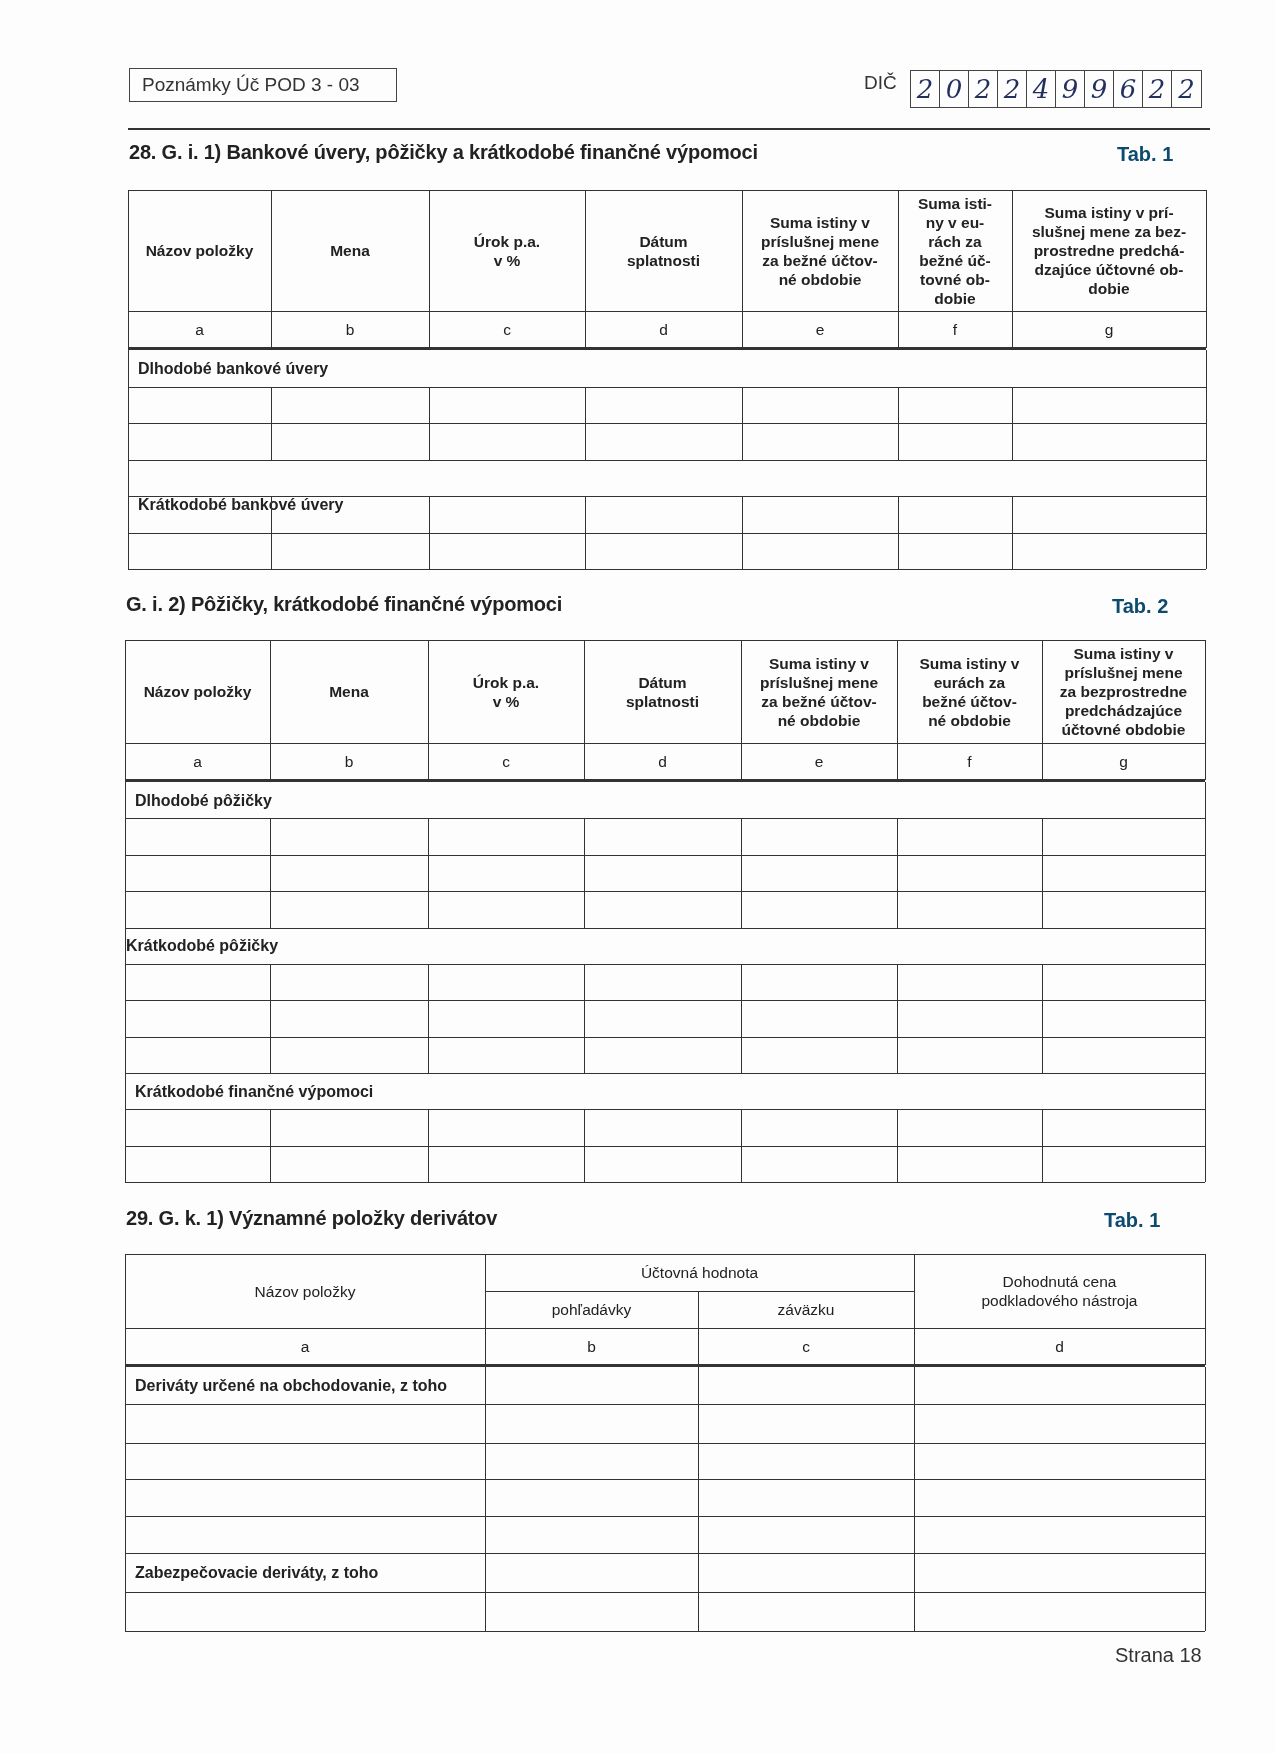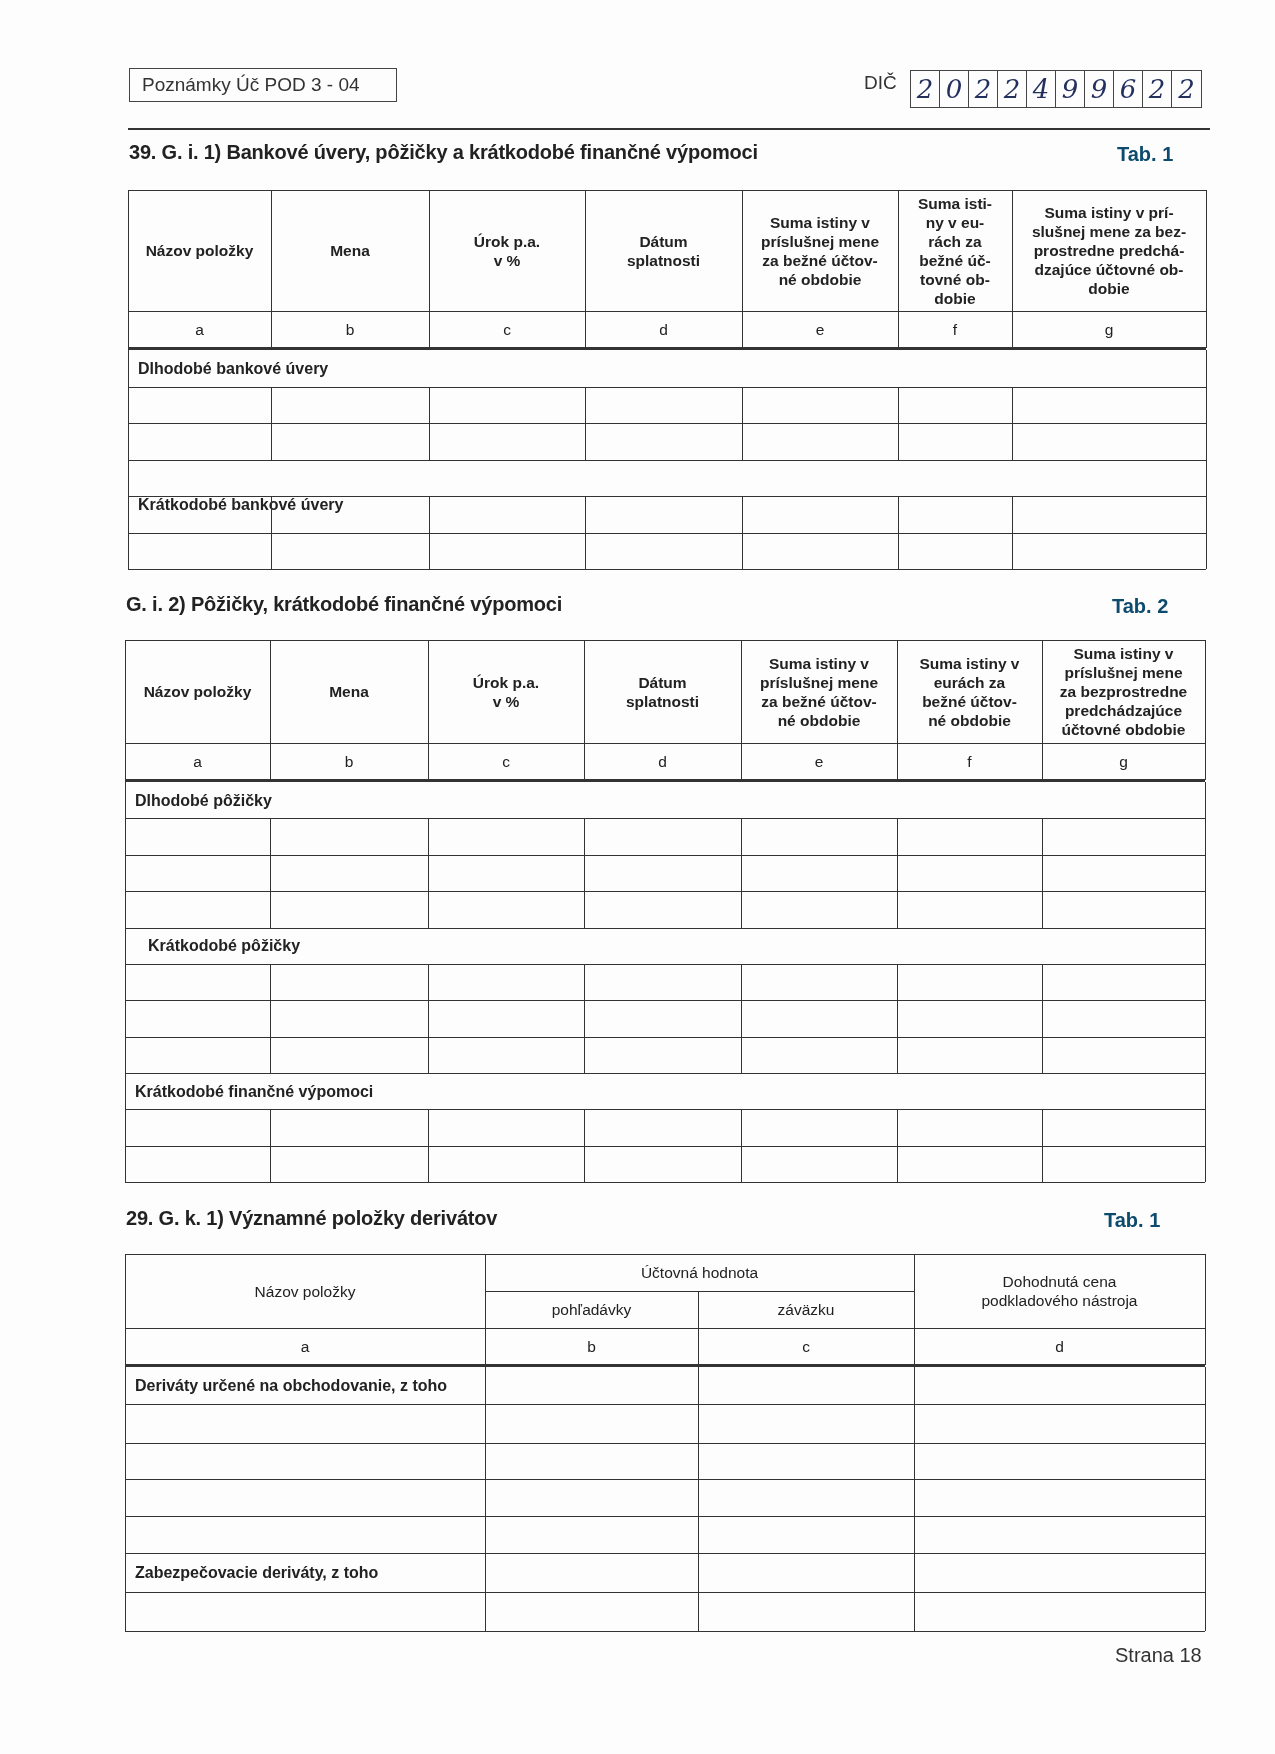--- a/index.html
+++ b/index.html
@@ -19,38 +19,38 @@
   .hl, .vl { position:absolute; background:#333; }
   .hl { height:1px; }
   .vl { width:1px; }
   .thick { height:3px !important; }
   .page-num { left:1115px; top:1644px; font-size:20px; color:#333; }
 </style>
 </head>
 <body>
 
 <div class="abs formbox">
-    <span>Poznámky Úč POD 3 - 04</span>
+    <span>Poznámky Úč POD 3 - 03</span>
   </div>
 <div class="abs dic-label">DIČ</div>
 <div class="abs dic-boxes" id="dic-boxes">
     <div class="dic-box">2</div>
     <div class="dic-box">0</div>
     <div class="dic-box">2</div>
     <div class="dic-box">2</div>
     <div class="dic-box">4</div>
     <div class="dic-box">9</div>
     <div class="dic-box">9</div>
     <div class="dic-box">6</div>
     <div class="dic-box">2</div>
     <div class="dic-box">2</div>
   </div>
 <div class="abs rule"></div>
 
-<div class="abs section-title" style="left:129px;top:141px;">39. G. i. 1) Bankové úvery, pôžičky a krátkodobé finančné výpomoci</div>
+<div class="abs section-title" style="left:129px;top:141px;">28. G. i. 1) Bankové úvery, pôžičky a krátkodobé finančné výpomoci</div>
 <div class="abs tab-label" style="left:1117px;top:143px;">Tab. 1</div>
 <div id="t1">
     <div class="cell hdr" style="left: 128px; top: 190px; width: 143px; height: 121px;">Názov položky</div>
     <div class="cell hdr" style="left: 271px; top: 190px; width: 158px; height: 121px;">Mena</div>
     <div class="cell hdr" style="left: 429px; top: 190px; width: 156px; height: 121px;">Úrok p.a.<br>v %</div>
     <div class="cell hdr" style="left: 585px; top: 190px; width: 157px; height: 121px;">Dátum<br>splatnosti</div>
     <div class="cell hdr" style="left: 742px; top: 190px; width: 156px; height: 121px;">Suma istiny v<br>príslušnej mene<br>za bežné účtov-<br>né obdobie</div>
     <div class="cell hdr" style="left: 898px; top: 190px; width: 114px; height: 121px;">Suma isti-<br>ny v eu-<br>rách za<br>bežné úč-<br>tovné ob-<br>dobie</div>
     <div class="cell hdr" style="left: 1012px; top: 190px; width: 194px; height: 121px;">Suma istiny v prí-<br>slušnej mene za bez-<br>prostredne predchá-<br>dzajúce účtovné ob-<br>dobie</div>
     <div class="cell " style="left: 128px; top: 311px; width: 143px; height: 37px;">a</div>
@@ -218,21 +218,21 @@
     <div class="cell " style="left: 1042px; top: 891px; width: 163px; height: 36.5px;"></div>
     <div class="vl" style="left: 125px; top: 891px; height: 36.5px;"></div>
     <div class="vl" style="left: 270px; top: 891px; height: 36.5px;"></div>
     <div class="vl" style="left: 428px; top: 891px; height: 36.5px;"></div>
     <div class="vl" style="left: 584px; top: 891px; height: 36.5px;"></div>
     <div class="vl" style="left: 741px; top: 891px; height: 36.5px;"></div>
     <div class="vl" style="left: 897px; top: 891px; height: 36.5px;"></div>
     <div class="vl" style="left: 1042px; top: 891px; height: 36.5px;"></div>
     <div class="vl" style="left: 1205px; top: 891px; height: 36.5px;"></div>
     <div class="hl" style="left: 125px; top: 927.5px; width: 1080px;"></div>
-    <div class="cell sect" style="left: 138px; top: 927.5px; width: 1080px; height: 36px;">Krátkodobé pôžičky</div>
+    <div class="cell sect" style="left: 116px; top: 927.5px; width: 1080px; height: 36px;">Krátkodobé pôžičky</div>
     <div class="vl" style="left: 125px; top: 927.5px; height: 36px;"></div>
     <div class="vl" style="left: 1205px; top: 927.5px; height: 36px;"></div>
     <div class="hl" style="left: 125px; top: 963.5px; width: 1080px;"></div>
     <div class="cell " style="left: 125px; top: 963.5px; width: 145px; height: 36.5px;"></div>
     <div class="cell " style="left: 270px; top: 963.5px; width: 158px; height: 36.5px;"></div>
     <div class="cell " style="left: 428px; top: 963.5px; width: 156px; height: 36.5px;"></div>
     <div class="cell " style="left: 584px; top: 963.5px; width: 157px; height: 36.5px;"></div>
     <div class="cell " style="left: 741px; top: 963.5px; width: 156px; height: 36.5px;"></div>
     <div class="cell " style="left: 897px; top: 963.5px; width: 145px; height: 36.5px;"></div>
     <div class="cell " style="left: 1042px; top: 963.5px; width: 163px; height: 36.5px;"></div>

